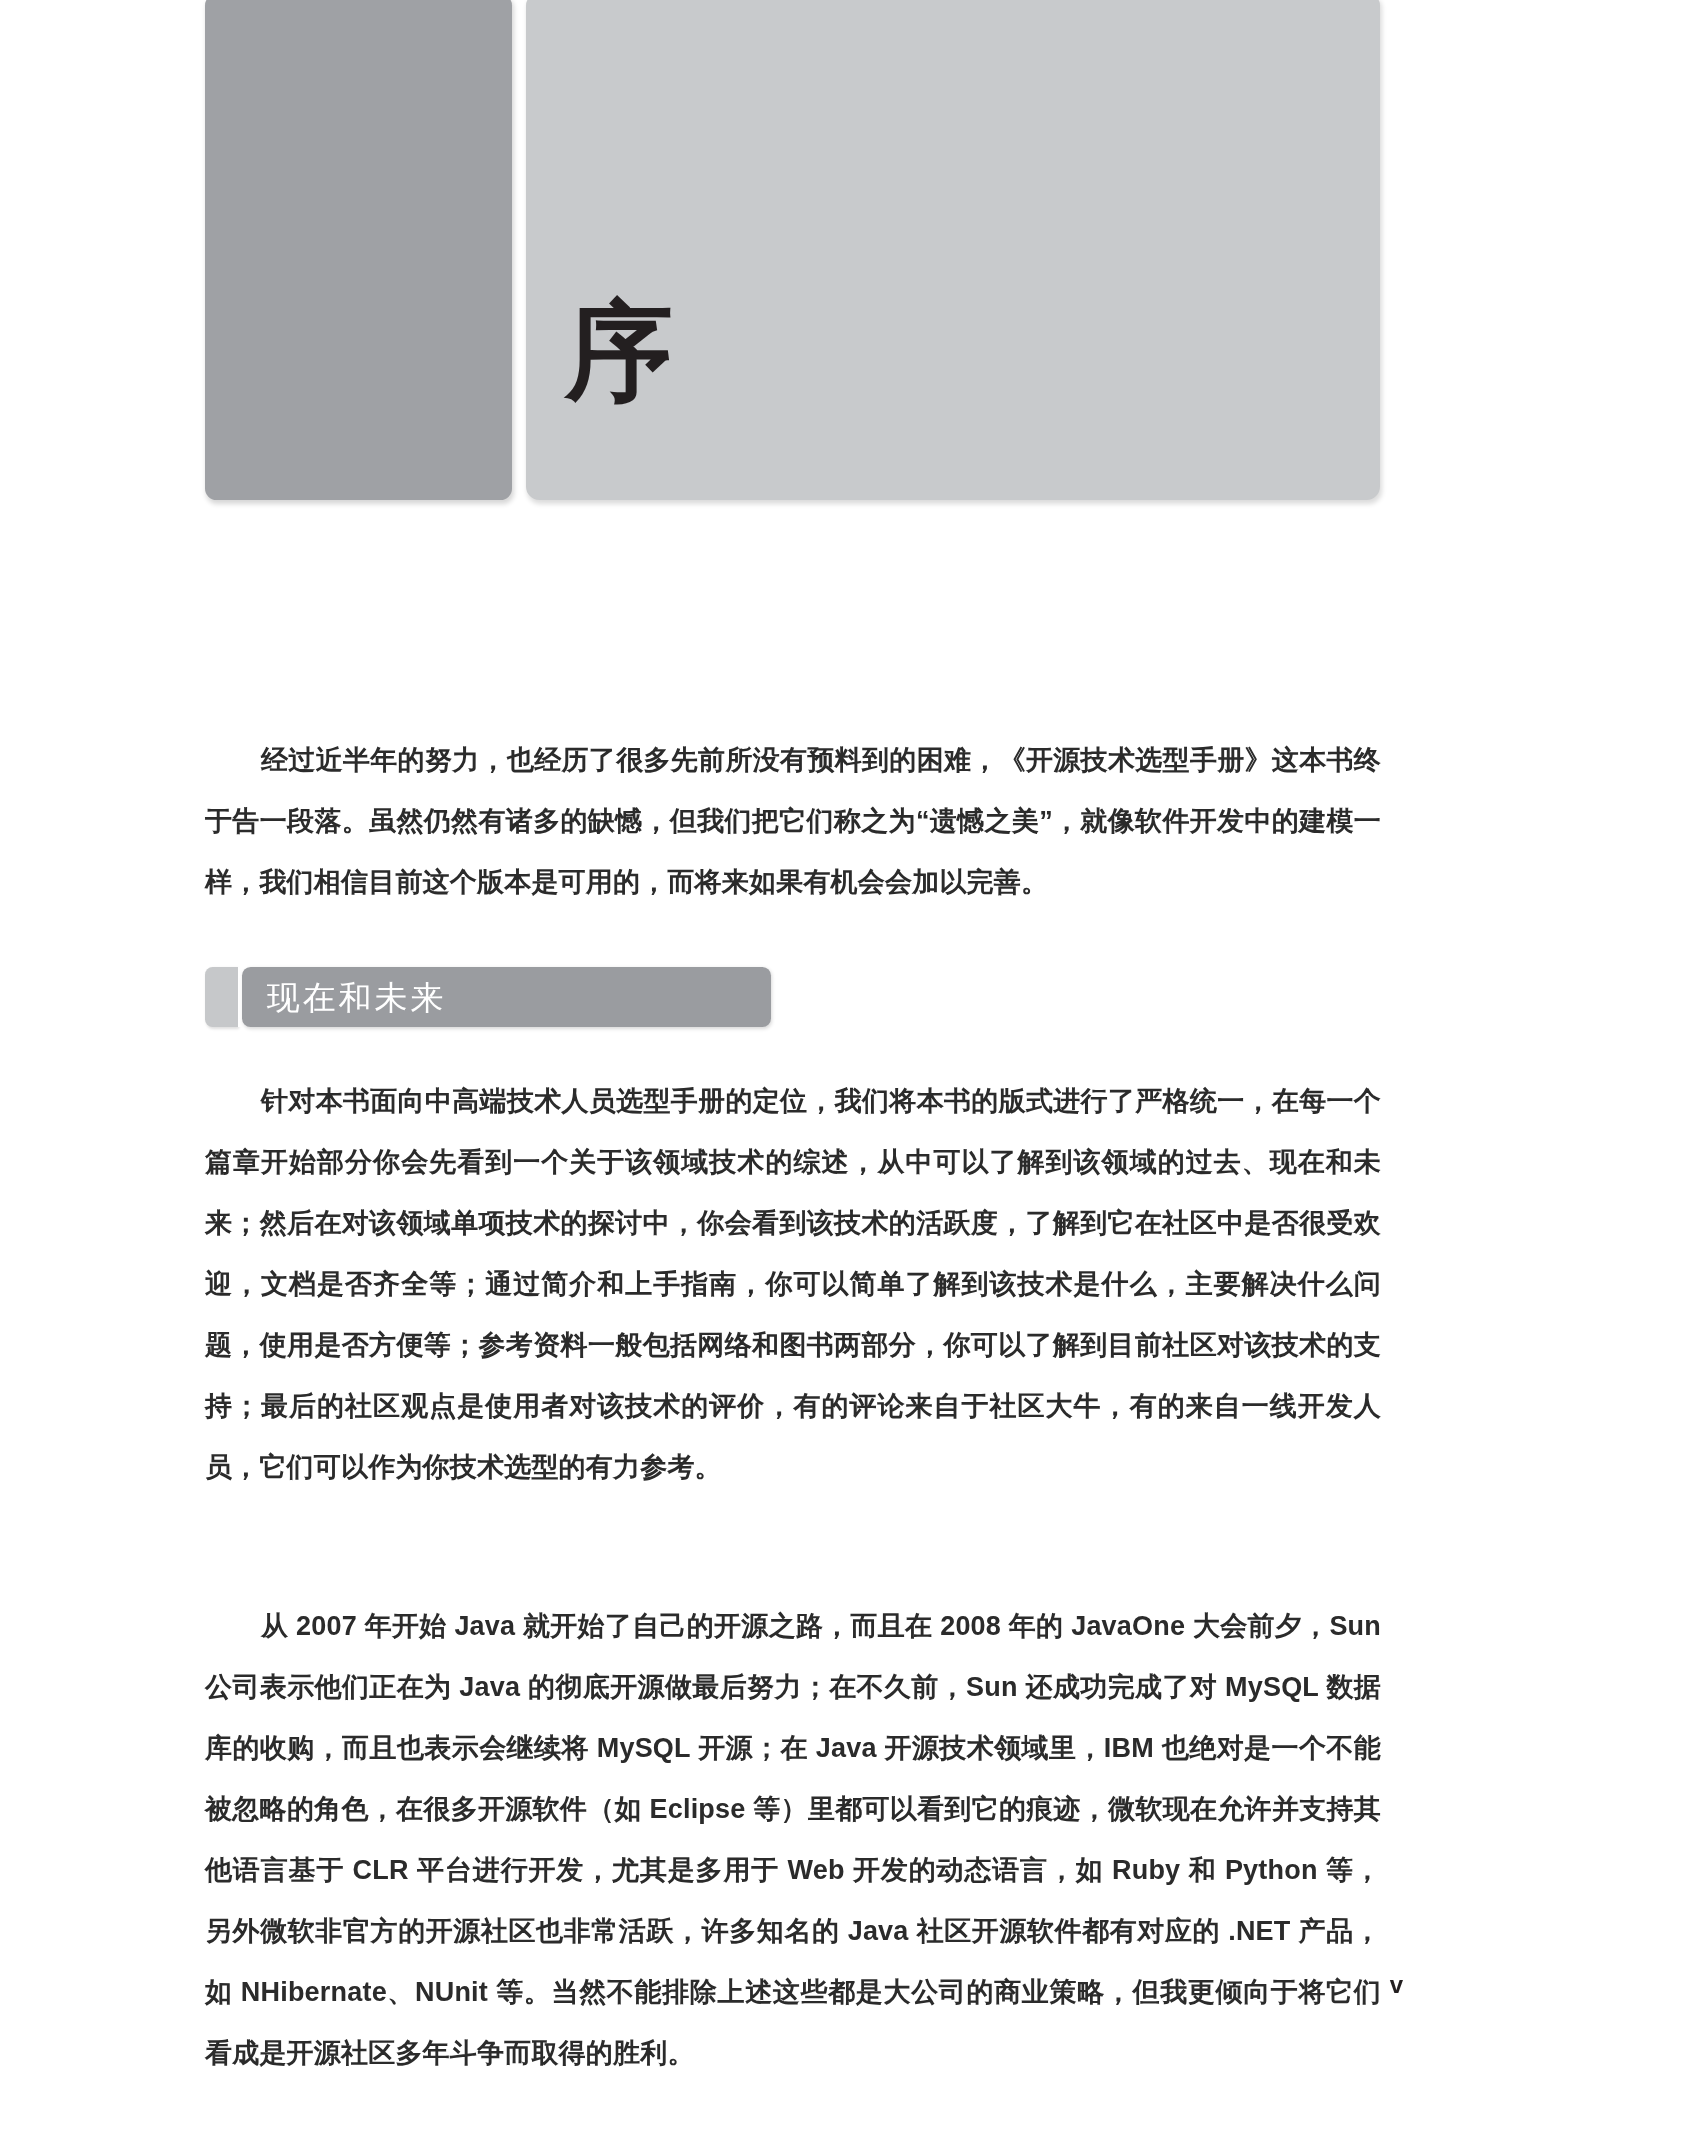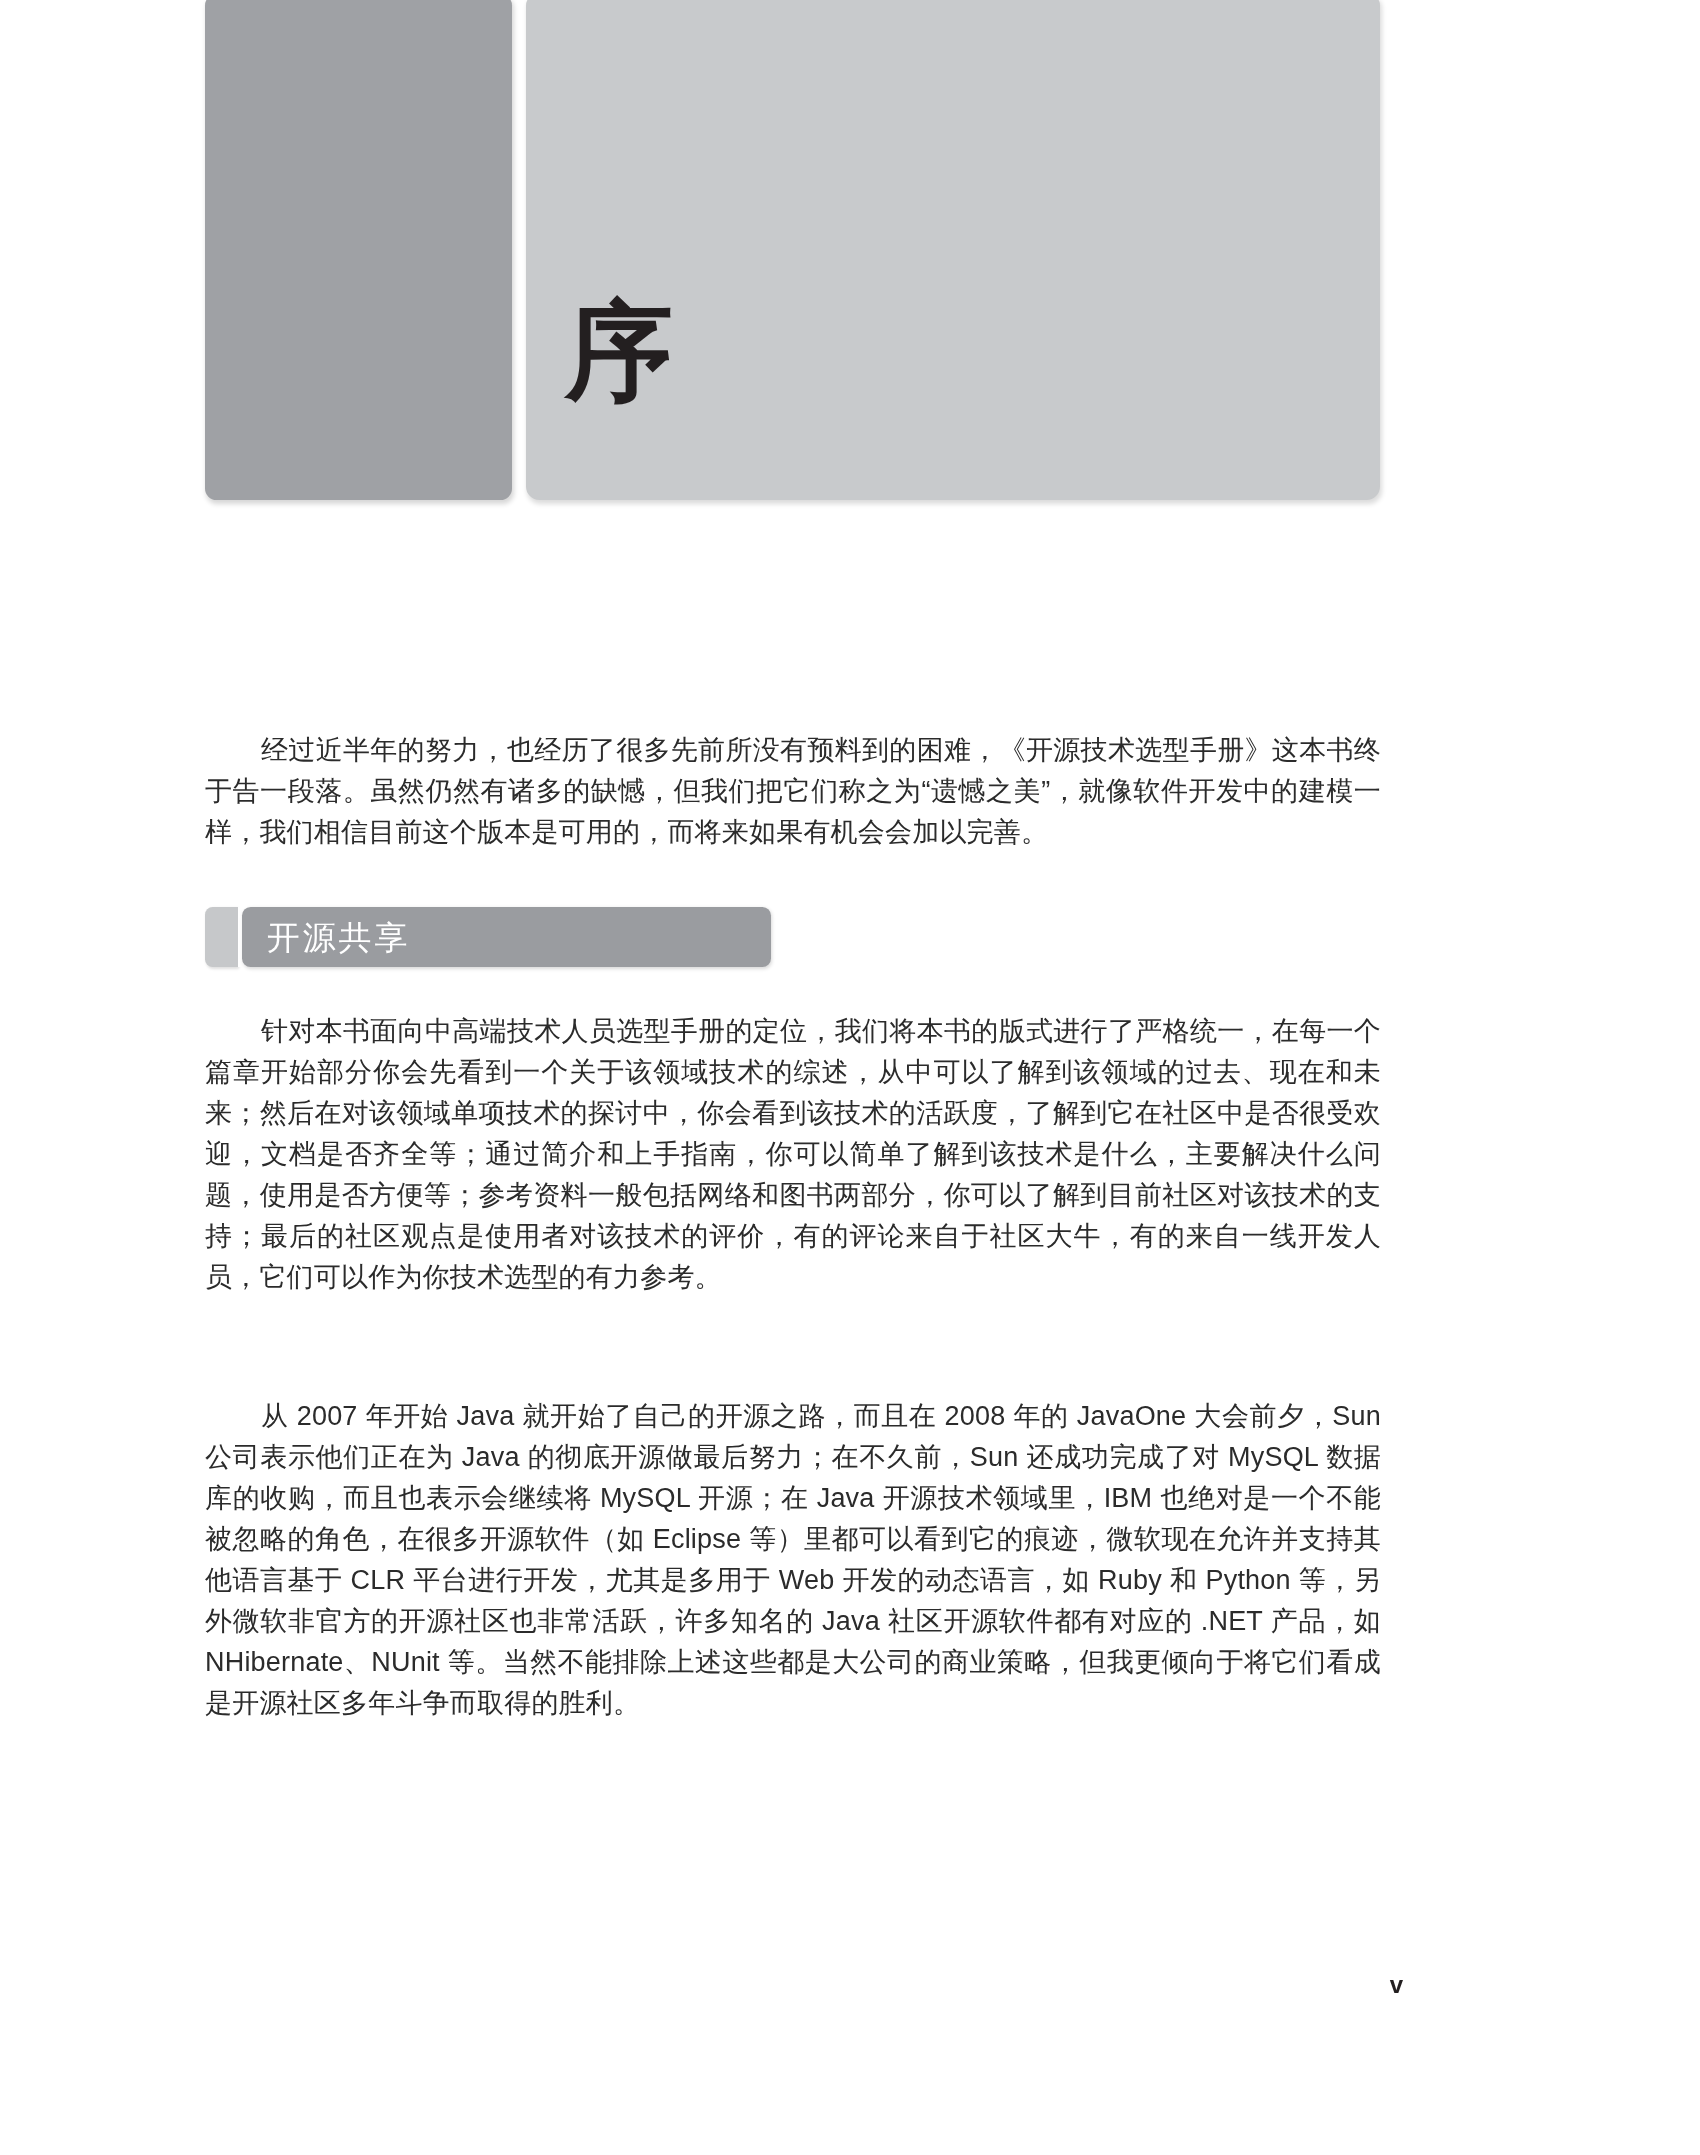--- a/index.html
+++ b/index.html
@@ -59,26 +59,26 @@
   
   .content {
     position: absolute;
     left: 205px;
     top: 730px;
     width: 1176px;
   }
   p.para {
     margin: 0;
     font-size: 27px;
-    line-height: 41px;
+    line-height: 61px;
     text-align: justify;
     text-indent: 56px;
     color: #2b2b2b;
     letter-spacing: 0.2px;
-    font-weight: 400;
+    font-weight: 700;
   }
 
   
   .section-heading {
     position: relative;
     height: 60px;
     display: flex;
     align-items: stretch;
   }
   .sh-tab {
@@ -137,21 +137,21 @@
 <div class="content">
 
   <p class="para">经过近半年的努力，也经历了很多先前所没有预料到的困难，《开源技术选型手册》这本书终于告一段落。虽然仍然有诸多的缺憾，但我们把它们称之为“遗憾之美”，就像软件开发中的建模一样，我们相信目前这个版本是可用的，而将来如果有机会会加以完善。</p>
 
   <div class="gap-before-heading"></div>
 
   <div class="section-heading">
     <div class="sh-tab"></div>
     <div class="sh-gap"></div>
     <div class="sh-bar">
-      <span class="sh-label">开源共享</span>
+      <span class="sh-label">现在和未来</span>
     </div>
   </div>
 
   <div class="gap-after-heading"></div>
 
   <p class="para">针对本书面向中高端技术人员选型手册的定位，我们将本书的版式进行了严格统一，在每一个篇章开始部分你会先看到一个关于该领域技术的综述，从中可以了解到该领域的过去、现在和未来；然后在对该领域单项技术的探讨中，你会看到该技术的活跃度，了解到它在社区中是否很受欢迎，文档是否齐全等；通过简介和上手指南，你可以简单了解到该技术是什么，主要解决什么问题，使用是否方便等；参考资料一般包括网络和图书两部分，你可以了解到目前社区对该技术的支持；最后的社区观点是使用者对该技术的评价，有的评论来自于社区大牛，有的来自一线开发人员，它们可以作为你技术选型的有力参考。</p>
 
   <div class="gap-before-heading"></div>
 
 

